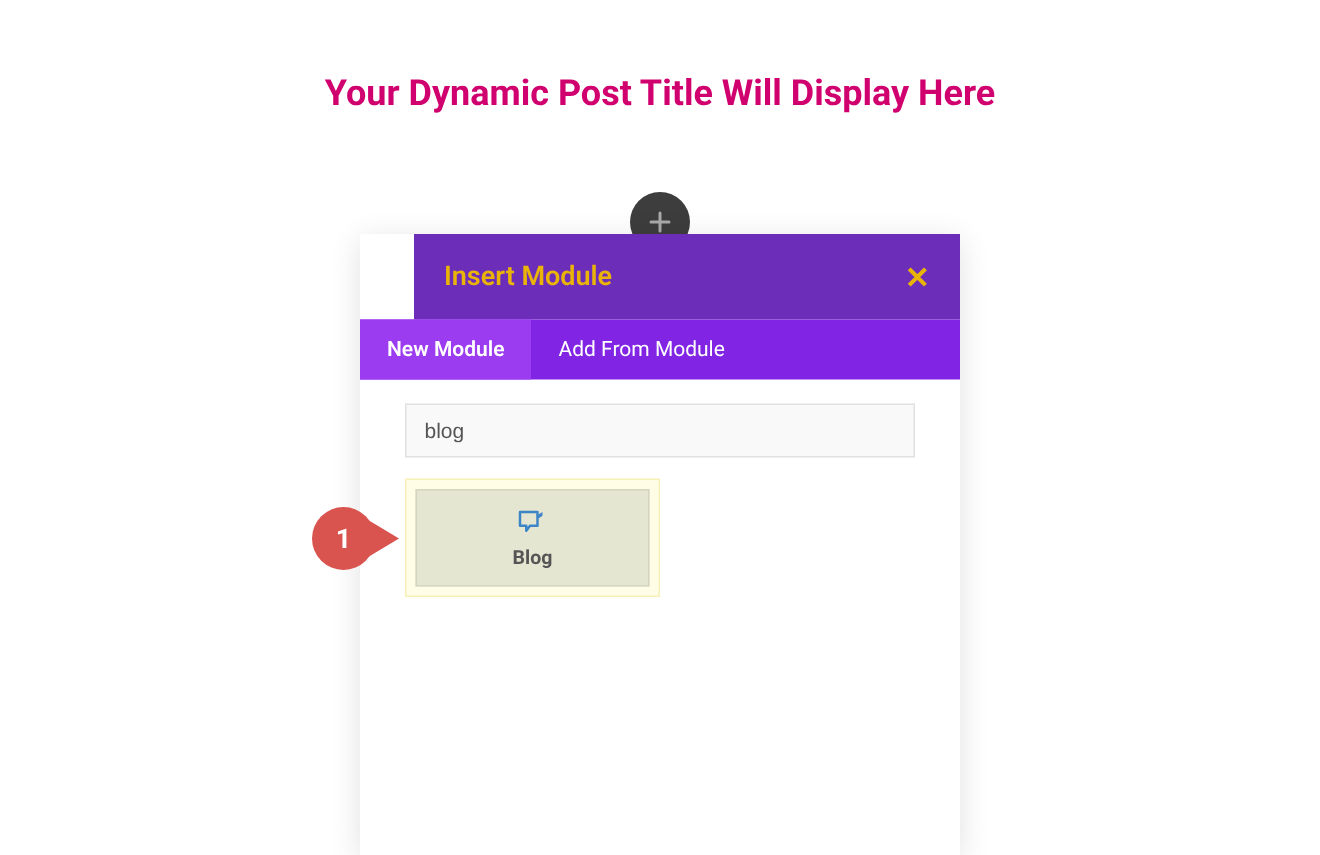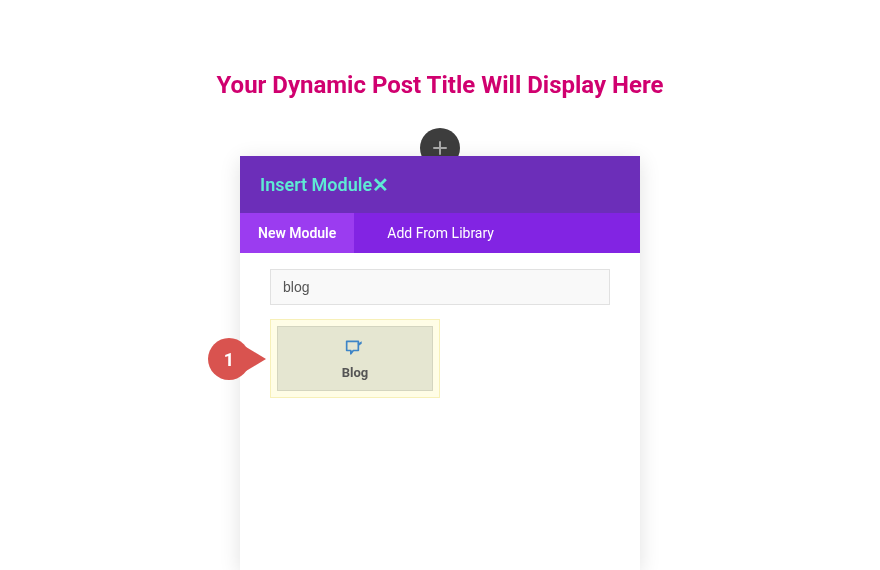--- a/index.html
+++ b/index.html
@@ -9,21 +9,21 @@
       width: 880px;
       height: 570px;
       position: relative;
       overflow: hidden;
     }
     .page-title {
       text-align: center;
       color: #d0006f;
       font-size: 24px;
       font-weight: 700;
-      padding-top: 71px;
+      padding-top: 48px;
     }
     .add-handle {
       position: absolute;
       top: 128px;
       left: 50%;
       transform: translateX(-50%);
       width: 40px;
       height: 40px;
       background: #3d3d3d;
       border-radius: 50%;
@@ -39,39 +39,40 @@
       width: 400px;
       height: 414px;
       background: #fff;
       box-shadow: 0 4px 20px rgba(0,0,0,0.12);
       z-index: 2;
       display: flex;
       flex-direction: column;
     }
     .modal-header {
       background: #6c2eb9;
-      color: #5eead4;
+      color: #eab308;
       padding: 18px 20px;
       display: flex;
       align-items: center;
+      justify-content: space-between;
+      margin-left: 36px;
     }
     .modal-title {
       font-size: 18px;
       font-weight: 600;
     }
     .modal-close {
       font-size: 20px;
       cursor: pointer;
       font-weight: 600;
       line-height: 1;
     }
     .modal-tabs {
       background: #8224e3;
       display: flex;
-      gap: 15px;
     }
     .modal-tab {
       padding: 12px 18px;
       color: #fff;
       font-size: 14px;
       cursor: pointer;
       white-space: nowrap;
     }
     .modal-tab.active {
       background: #9b3cf0;
@@ -163,21 +164,21 @@
   </svg>
 </div>
 
 <div class="modal">
   <div class="modal-header">
     <span class="modal-title">Insert Module</span>
     <span class="modal-close">✕</span>
   </div>
   <div class="modal-tabs">
     <div class="modal-tab active">New Module</div>
-    <div class="modal-tab">Add From Library</div>
+    <div class="modal-tab">Add From Module</div>
   </div>
   <div class="modal-body">
     <input class="search-input" type="text" value="blog" style="">
     <div class="module-result-wrap">
       <div class="module-card">
         <span class="module-icon">
           <svg viewBox="0 0 24 20">
             <path d="M2 2 h14 v11 h-6 l-3 4 v-4 h-5 z" fill="none" stroke="#3e85c7" stroke-width="2" stroke-linejoin="round"></path>
             <path d="M15 5 l5 -3 v3 l-3 2 l-2 -2 z" fill="#3e85c7"></path>
           </svg>

